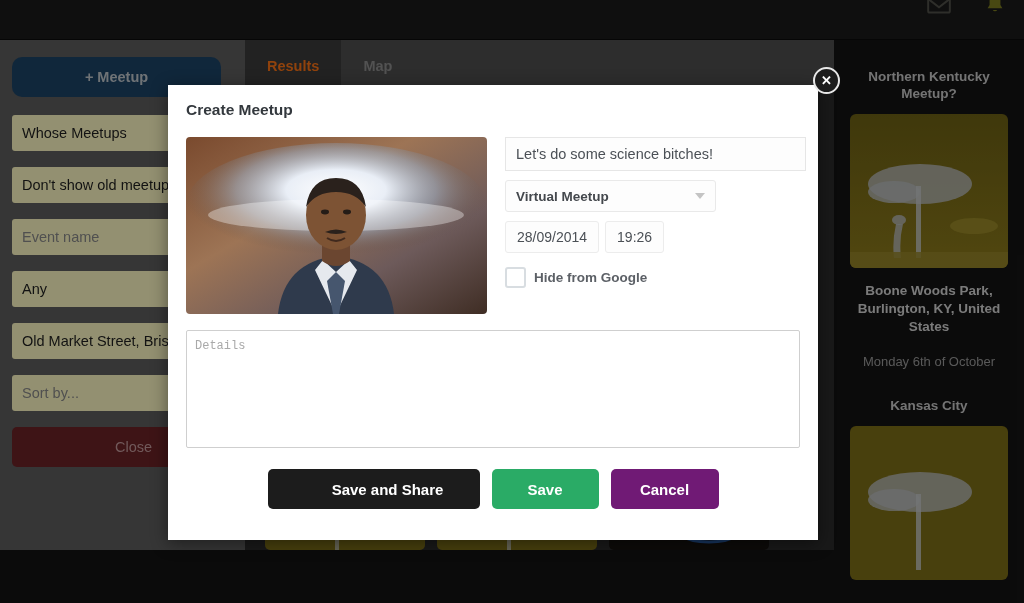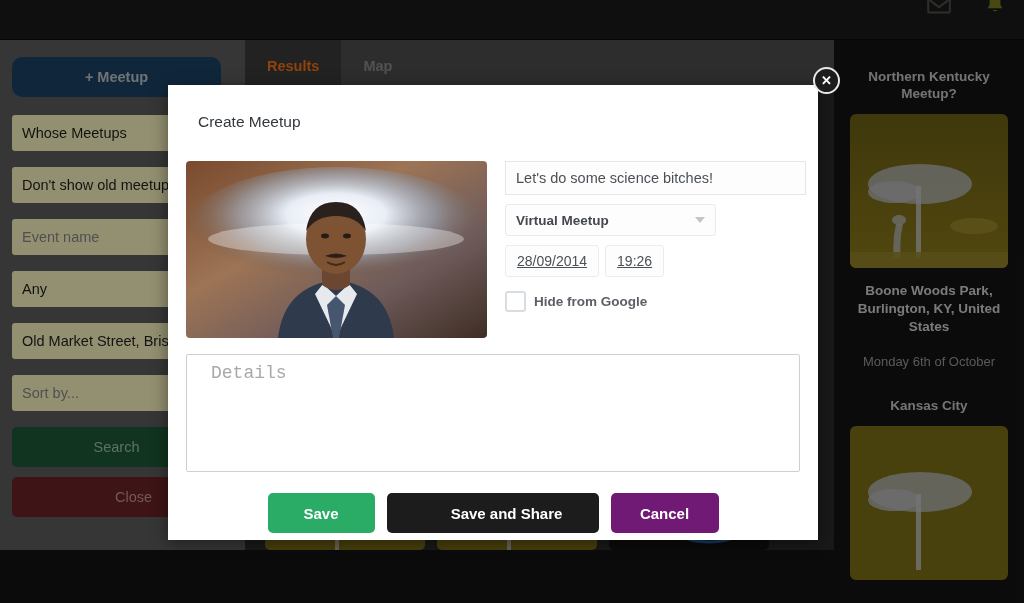--- a/index.html
+++ b/index.html
@@ -114,22 +114,22 @@
     background: rgba(0,0,0,0.42);
   }
 
   .modal {
     position: absolute; left: 168px; top: 85px;
     width: 650px; height: 455px;
     background: #ffffff;
     box-shadow: 0 3px 16px rgba(0,0,0,.45);
   }
   .modal-title {
-    margin: 12px; padding: 16px 0 0 18px;
-    font-size: 15.5px; font-weight: normal; color: #33383d;
+    margin: 0; padding: 16px 0 0 18px;
+    font-size: 15.5px; font-weight: bold; color: #33383d;
   }
   .modal-close {
     position: absolute; right: -22px; top: -18px;
     width: 27px; height: 27px; border-radius: 50%;
     background: #1d1d1d; border: 2px solid #e8e8e8;
     display: flex; align-items: center; justify-content: center;
     color: #fff; font-size: 13px; font-weight: bold;
     cursor: pointer; line-height: 1;
   }
 
@@ -157,34 +157,34 @@
   }
   .caret {
     position: absolute; right: 10px; top: 50%; transform: translateY(-50%);
     width: 0; height: 0; border-left: 5px solid transparent;
     border-right: 5px solid transparent; border-top: 6px solid #c4c4c4;
   }
   .dtrow { display: flex; gap: 6px; margin-bottom: 14px; }
   .dt {
     height: 32px; background: #fdfdfd; border: 1px solid #ececec; border-radius: 3px;
     padding: 0 11px; font-size: 14px; color: #4b5056;
-    display: flex; align-items: center; cursor: text; text-decoration: underline;
+    display: flex; align-items: center; cursor: text;
   }
   .chkrow { display: flex; align-items: center; gap: 8px; }
   .chk {
     width: 21px; height: 21px; border: 2px solid #d8dde1; border-radius: 3px;
     background: #fff; cursor: pointer; flex: 0 0 auto;
   }
   .chklabel { font-size: 13.5px; color: #5c6066; font-weight: 600; cursor: pointer; }
 
   .details {
     margin: 16px 18px 0 18px; width: 614px; height: 118px;
     border: 1px solid #cfcfcf; border-radius: 2px; background: #fff;
-    padding: 8px 24px;
-    font-family: "Liberation Mono", monospace; font-size: 18px; color: #a9a9a9;
+    padding: 8px 8px;
+    font-family: "Liberation Mono", monospace; font-size: 12px; color: #a9a9a9;
     cursor: text;
   }
 
   .actions {
     display: flex; justify-content: center; gap: 12px;
     margin-top: 21px;
   }
   .btn {
     border: none; border-radius: 5px; cursor: pointer;
     font-size: 15px; font-weight: bold; color: #fff;
@@ -227,21 +227,20 @@
   <div class="leftpanel">
     <div class="btn-meetup">+ Meetup</div>
 
     <div class="lfield">Whose Meetups</div>
     <div class="lfield">Don't show old meetups</div>
     <div class="lfield ph">Event name</div>
     <div class="lfield">Any</div>
     <div class="lfield">Old Market Street, Bristol</div>
     <div class="lfield ph">Sort by...</div>
 
-    <div class="btn-search">Search</div>
     <div class="btn-close">Close</div>
   </div>
 
   <div class="tabs">
     <div class="tab active">Results</div>
     <div class="tab">Map</div>
   </div>
 
   <div class="results">
     <div class="thumbrow">
@@ -368,25 +367,25 @@
         <div class="chkrow">
           <div class="chk"></div>
           <span class="chklabel">Hide from Google</span>
         </div>
       </div>
     </div>
 
     <div class="details">Details</div>
 
     <div class="actions">
-      <div class="btn btn-save">Save</div>
       <div class="btn btn-share">
         <span class="share-icon">
           <span class="share-dot"></span>
           <span class="share-bar"></span>
         </span>
         <span>Save and Share</span>
       </div>
+      <div class="btn btn-save">Save</div>
       <div class="btn btn-cancel">Cancel</div>
     </div>
   </div>
 
 </div>
 
 </body></html>

